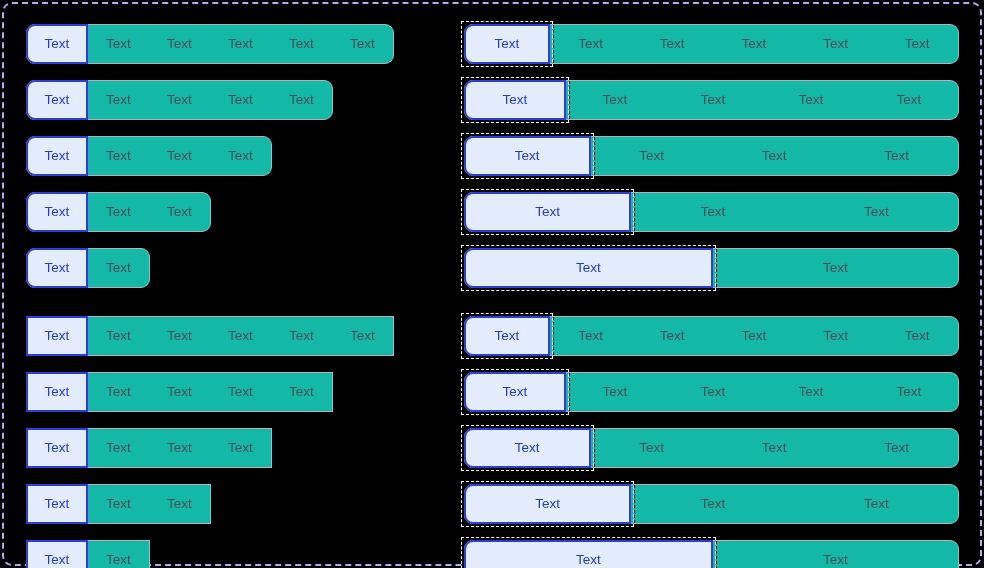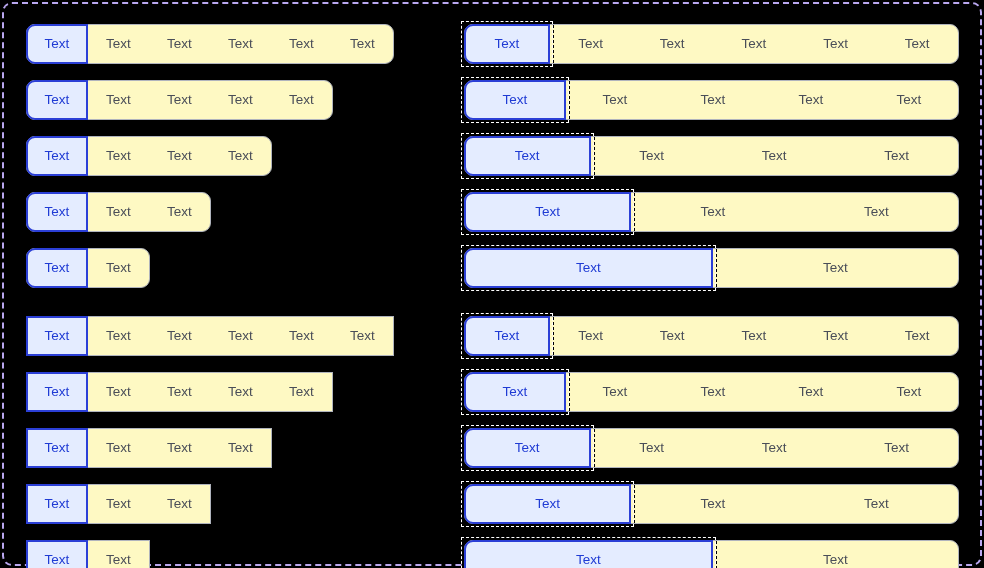--- a/index.html
+++ b/index.html
@@ -53,21 +53,21 @@
     margin-bottom: 16px;
     display: flex;
     align-items: center;
   }
 
   .seg-control {
     display: flex;
     align-items: stretch;
     height: 40px;
     border: 1px solid #b0b4bd;
-    background: #fef9c3;
+    background: #14b8a6;
     position: relative;
   }
   
   .col-auto .seg-control  { width: auto; }
   .col-full .seg-control  { width: 495px; }
 
   
   .r-round .seg-control { border-radius: 9px; }
   
   .r-square .seg-control { border-radius: 0px; }

